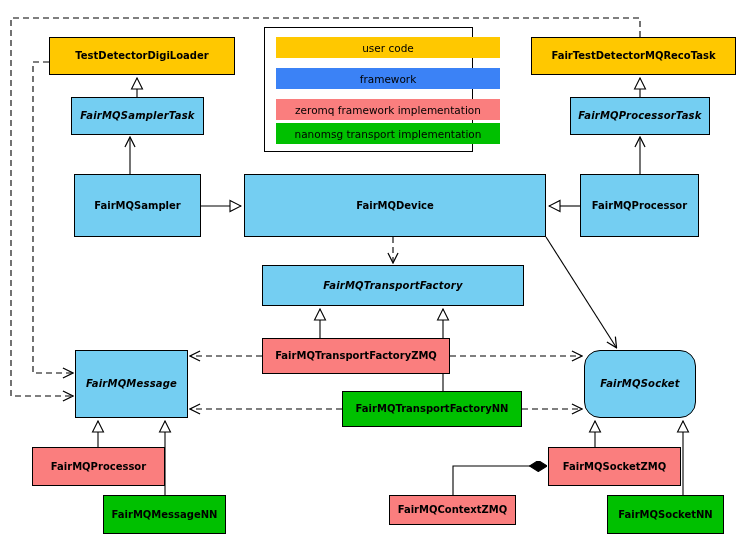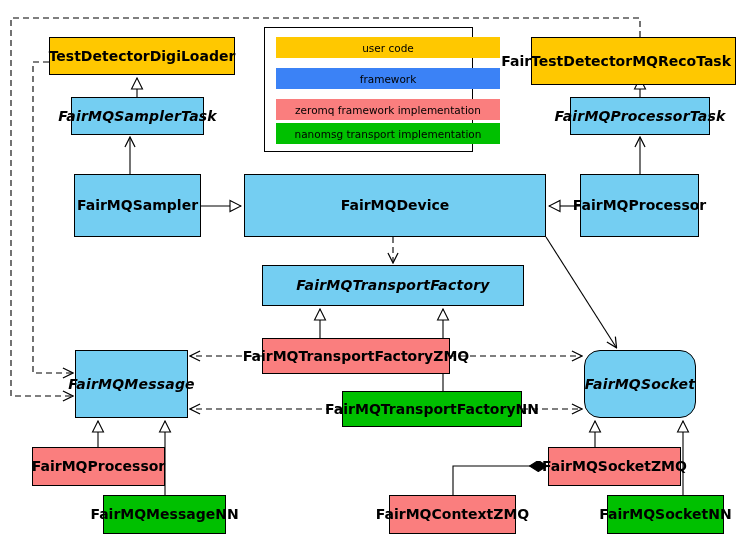--- a/index.html
+++ b/index.html
@@ -2,21 +2,21 @@
 <html><head>
 <meta charset="utf-8">
 <title>FairMQ Class Diagram</title>
 <style>
   html,body{margin:0;padding:0;background:#ffffff;}
   body{font-family:"DejaVu Sans","Liberation Sans",sans-serif;}
   #canvas{position:relative;width:748px;height:549px;background:#ffffff;overflow:hidden;}
   svg#wires{position:absolute;left:0;top:0;width:748px;height:549px;pointer-events:none;}
   .node{position:absolute;box-sizing:border-box;border:1px solid #000000;
         display:flex;align-items:center;justify-content:center;text-align:center;
-        font-size:14px;font-weight:bold;color:#000000;line-height:1.15;padding:2px 4px;}
+        font-size:10px;font-weight:bold;color:#000000;line-height:1.15;padding:2px 4px;}
   .node.user{background:#FFC800;}
   .node.fw{background:#74CEF2;}
   .node.zmq{background:#FA7E7E;}
   .node.nn{background:#00C000;}
   .node.abstract{font-style:italic;letter-spacing:.2px;}
   #legendbox{position:absolute;box-sizing:border-box;border:1px solid #000000;background:#ffffff;}
   .legrow{position:absolute;box-sizing:border-box;display:flex;align-items:center;
           justify-content:center;font-size:10.5px;font-weight:normal;color:#000000;}
   .legrow.user{background:#FFC800;}
   .legrow.fw{background:#3b82f6;}
@@ -98,21 +98,21 @@
       <span>zeromq framework implementation</span>
     </div>
     <div class="legrow nn" style="left:11px;top:95px;width:224px;height:21px;position:absolute;">
       <span>nanomsg transport implementation</span>
     </div>
   </div>
 
   <div class="node user" style="left:49px;top:37px;width:186px;height:38px;">
     <span>TestDetectorDigiLoader</span>
   </div>
-  <div class="node user" style="left:531px;top:37px;width:205px;height:48px;justify-content:flex-end;">
+  <div class="node user" style="left:531px;top:37px;width:205px;height:38px;">
     <span>FairTestDetectorMQRecoTask</span>
   </div>
   <div class="node fw abstract" style="left:71px;top:97px;width:133px;height:38px;">
     <span>FairMQSamplerTask</span>
   </div>
   <div class="node fw abstract" style="left:570px;top:97px;width:140px;height:38px;">
     <span>FairMQProcessorTask</span>
   </div>
   <div class="node fw" style="left:74px;top:174px;width:127px;height:63px;">
     <span>FairMQSampler</span>
@@ -143,17 +143,17 @@
   </div>
   <div class="node nn" style="left:103px;top:495px;width:123px;height:39px;">
     <span>FairMQMessageNN</span>
   </div>
   <div class="node zmq" style="left:548px;top:447px;width:133px;height:39px;">
     <span>FairMQSocketZMQ</span>
   </div>
   <div class="node nn" style="left:607px;top:495px;width:117px;height:39px;">
     <span>FairMQSocketNN</span>
   </div>
-  <div class="node zmq" style="left:389px;top:495px;width:127px;height:39px;">
+  <div class="node zmq" style="left:389px;top:495px;width:127px;height:30px;">
     <span>FairMQContextZMQ</span>
   </div>
 
 </div>
 
 </body></html>

